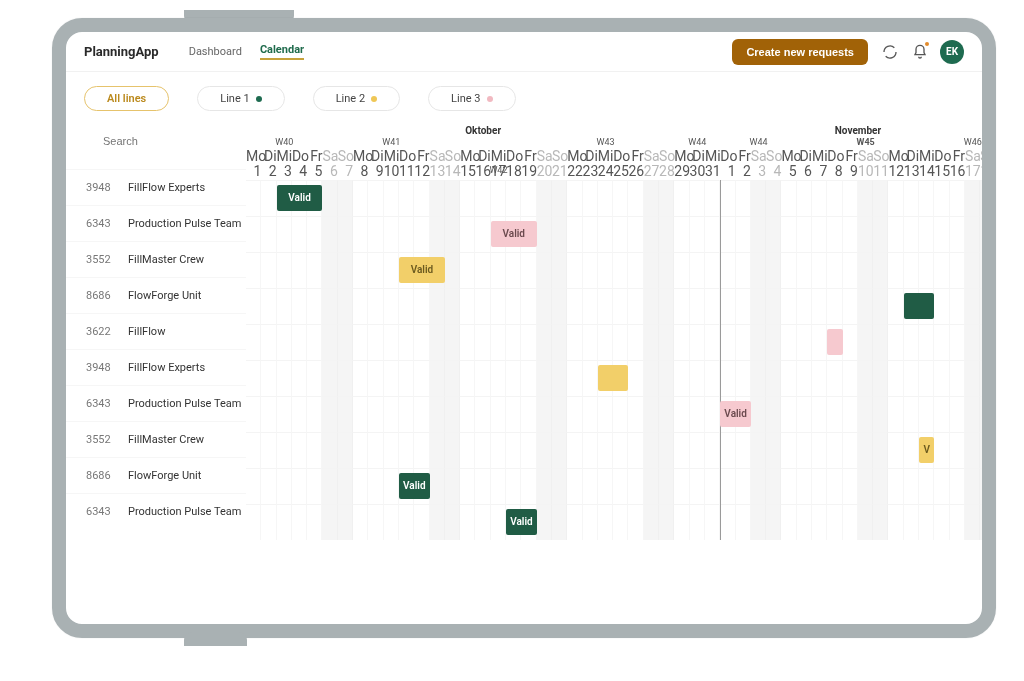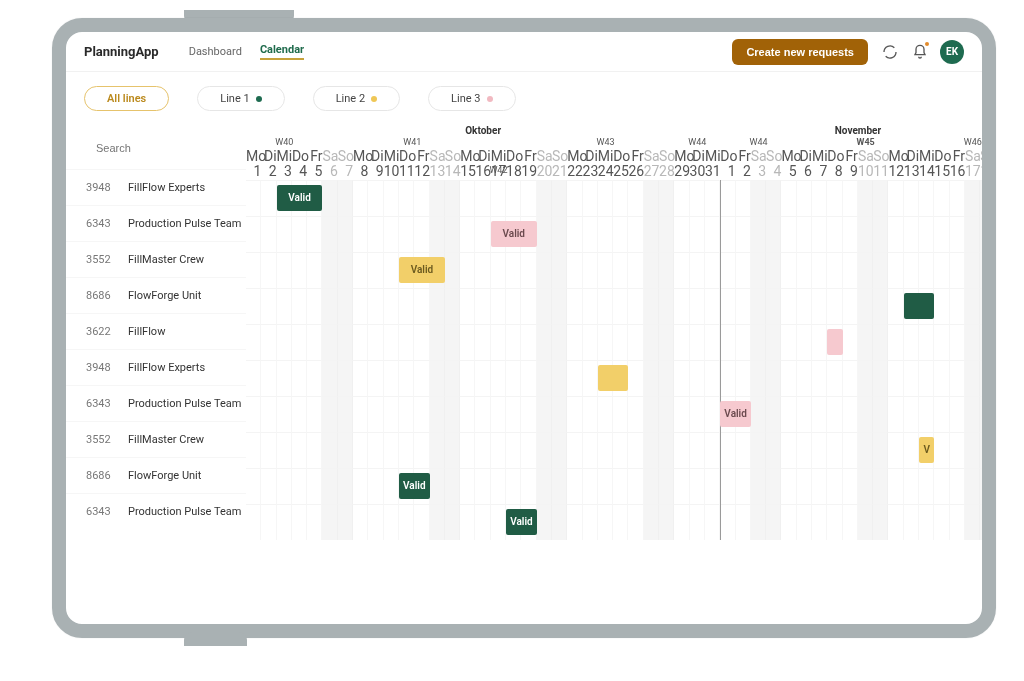--- a/index.html
+++ b/index.html
@@ -83,22 +83,22 @@
     position:relative;
     margin:6px 0 0 0;
     height: 470px;
     overflow:hidden;
   }
   .left-pane {
     position:absolute; top:0; left:0; width:180px; height:100%;
     background:#fff;
   }
   .search-box {
-    display:flex; align-items:center; gap:6px;
-    padding:10px 14px 8px 24px;
+    display:flex; align-items:flex-start; gap:6px;
+    padding:10px 14px 8px 31px;
     height:44px;
   }
   .search-box input {
     border:none; outline:none; font-size:11px; flex:1; color:#888;
   }
   .row-list .row {
     height:36px; display:flex; align-items:center; gap:10px;
     padding-left:20px; font-size:11px; color:#333; border-top:1px solid #f6f6f6;
   }
   .row .rid { color:#777; width:32px;}
@@ -248,21 +248,21 @@
         </div>
     </div>
 
     <div class="right-pane">
       <div class="month-row" id="month-row">
           <span style="left:237.15px">Oktober</span>
           <span style="left:612px">November</span>
         </div>
       <div class="week-row" id="week-row">
           <span style="left: 38.25px;">W40</span>
-          <span style="left: 145.35px; margin-left: 21px;">W41</span>
+          <span style="left: 145.35px;">W41</span>
           <span style="left: 252.45px; margin-top: 28px;">W42</span>
           <span style="left: 359.55px;">W43</span>
           <span style="left: 451.35px;">W44</span>
           <span style="left: 512.55px;">W44</span>
           <span style="left: 619.65px; font-weight: bold;">W45</span>
           <span style="left: 726.75px;">W46</span>
         </div>
       <div class="day-head" id="day-head">
           <div>
             <div>Mo</div>

